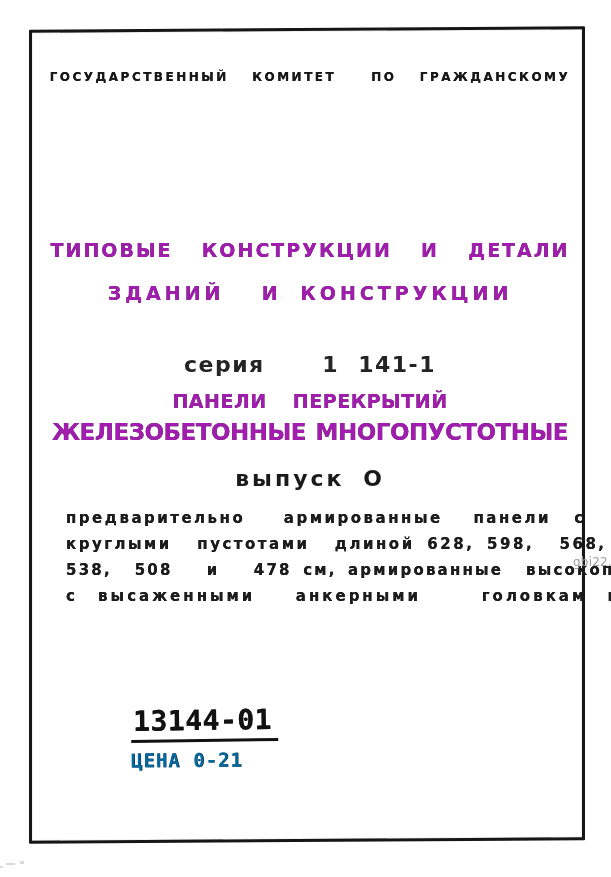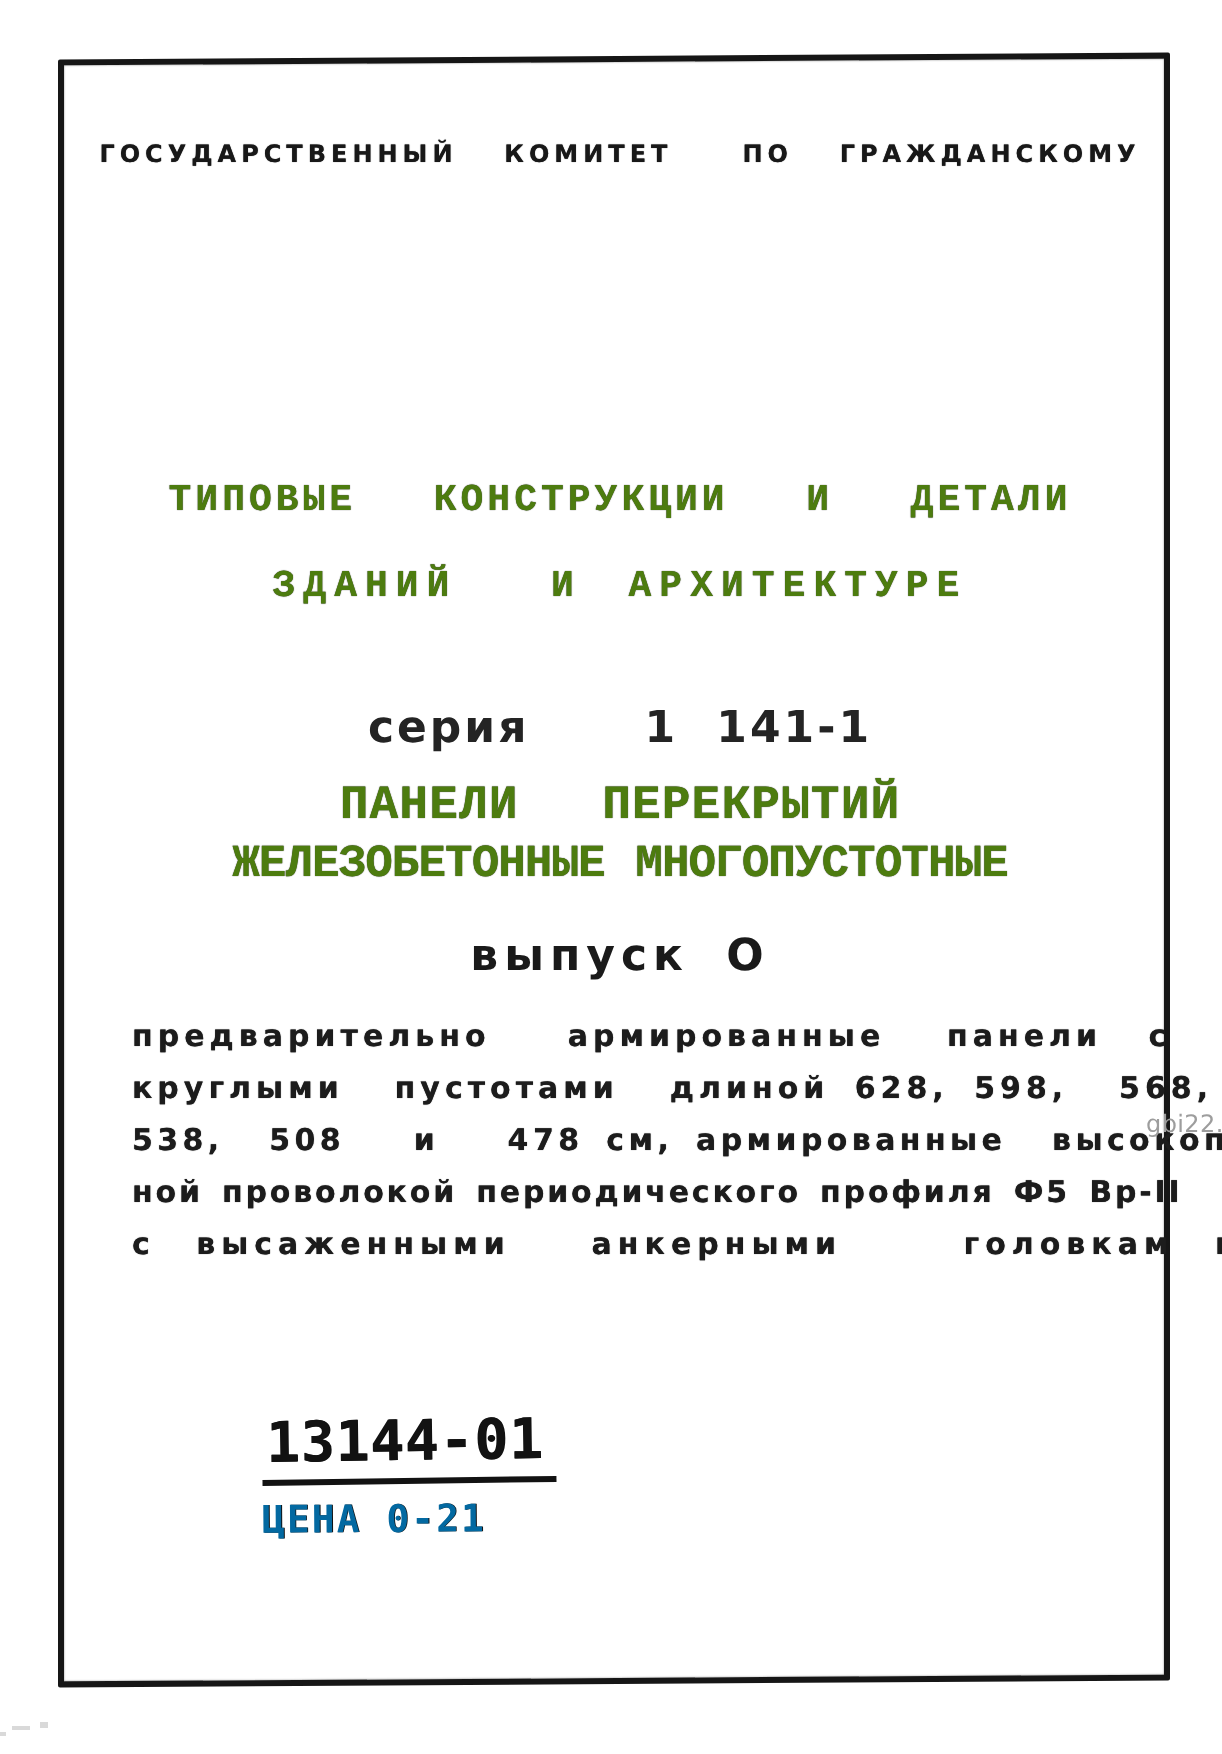--- a/index.html
+++ b/index.html
@@ -31,28 +31,27 @@
   }
   .header-line{
     font-size:12px;font-weight:bold;
     letter-spacing:2.5px;word-spacing:5px;
     color:#181818;
     text-shadow:0 0 .4px #222;
   }
   .hl1{top:70px;}
   .hl2{top:91px;}
   .title-line{
-    font-weight:bold;color:#4d7c0f;
+    font-weight:bold;color:#a21caf;
     text-shadow:0 0 .5px #222;
-    font-family:Liberation Mono, monospace;
   }
   .t1{top:239px;font-size:19px;letter-spacing:2px;word-spacing:6px;}
   .t2{top:282px;font-size:19px;letter-spacing:4px;word-spacing:8px;}
   .series{top:352px;font-size:22px;font-weight:bold;letter-spacing:1.5px;word-spacing:10px;color:#242424;}
-  .m1{top:390px;font-size:24px;letter-spacing:.5px;word-spacing:6px;}
+  .m1{top:390px;font-size:19px;letter-spacing:.5px;word-spacing:6px;}
   .m2{top:419px;font-size:23px;letter-spacing:-.5px;word-spacing:2px;}
   .issue{top:466px;font-size:22px;font-weight:bold;letter-spacing:3px;word-spacing:8px;}
   .para{
     position:absolute;left:66px;top:505px;width:482px;
     font-size:15px;font-weight:bold;line-height:26px;
     color:#1c1c1c;text-shadow:0 0 .4px #222;
   }
   .para .l1{letter-spacing:2.5px;}
   .para .l2{letter-spacing:2.5px;word-spacing:5px;}
   .para .l3{letter-spacing:2.2px;word-spacing:4px;}
@@ -91,34 +90,33 @@
 </head>
 <body>
 
 <div class="page">
 
   <div class="frame"></div>
 
   <div class="cblock txt header-line hl1">ГОСУДАРСТВЕННЫЙ  КОМИТЕТ   ПО  ГРАЖДАНСКОМУ</div>
 
   <div class="cblock txt title-line t1">ТИПОВЫЕ  КОНСТРУКЦИИ  И  ДЕТАЛИ</div>
-  <div class="cblock txt title-line t2">ЗДАНИЙ  И АРХИТЕКТУРЕ</div>
+  <div class="cblock txt title-line t2">ЗДАНИЙ  И КОНСТРУКЦИИ</div>
 
   <div class="cblock txt series">серия   1 141-1</div>
 
   <div class="cblock txt title-line m1">ПАНЕЛИ  ПЕРЕКРЫТИЙ</div>
   <div class="cblock txt title-line m2">ЖЕЛЕЗОБЕТОННЫЕ МНОГОПУСТОТНЫЕ</div>
 
   <div class="cblock txt issue">выпуск О</div>
 
   <div class="para">
     <div class="txt l1">предварительно     армированные    панели   с</div>
     <div class="txt l2">круглыми  пустотами  длиной 628, 598,  568,</div>
     <div class="txt l3">538,  508   и   478 см, армированные  высокопроч-</div>
-    <div class="txt l4">ной проволокой периодического профиля Ф5 Вр-II</div>
     <div class="txt l5">с высаженными  анкерными   головкам и</div>
   </div>
 
 
   <div class="code txt">13144-01</div>
 
   <div class="price txt">ЦЕНА 0-21</div>
 
   <div class="watermark txt">gbi22.ru</div>
 

